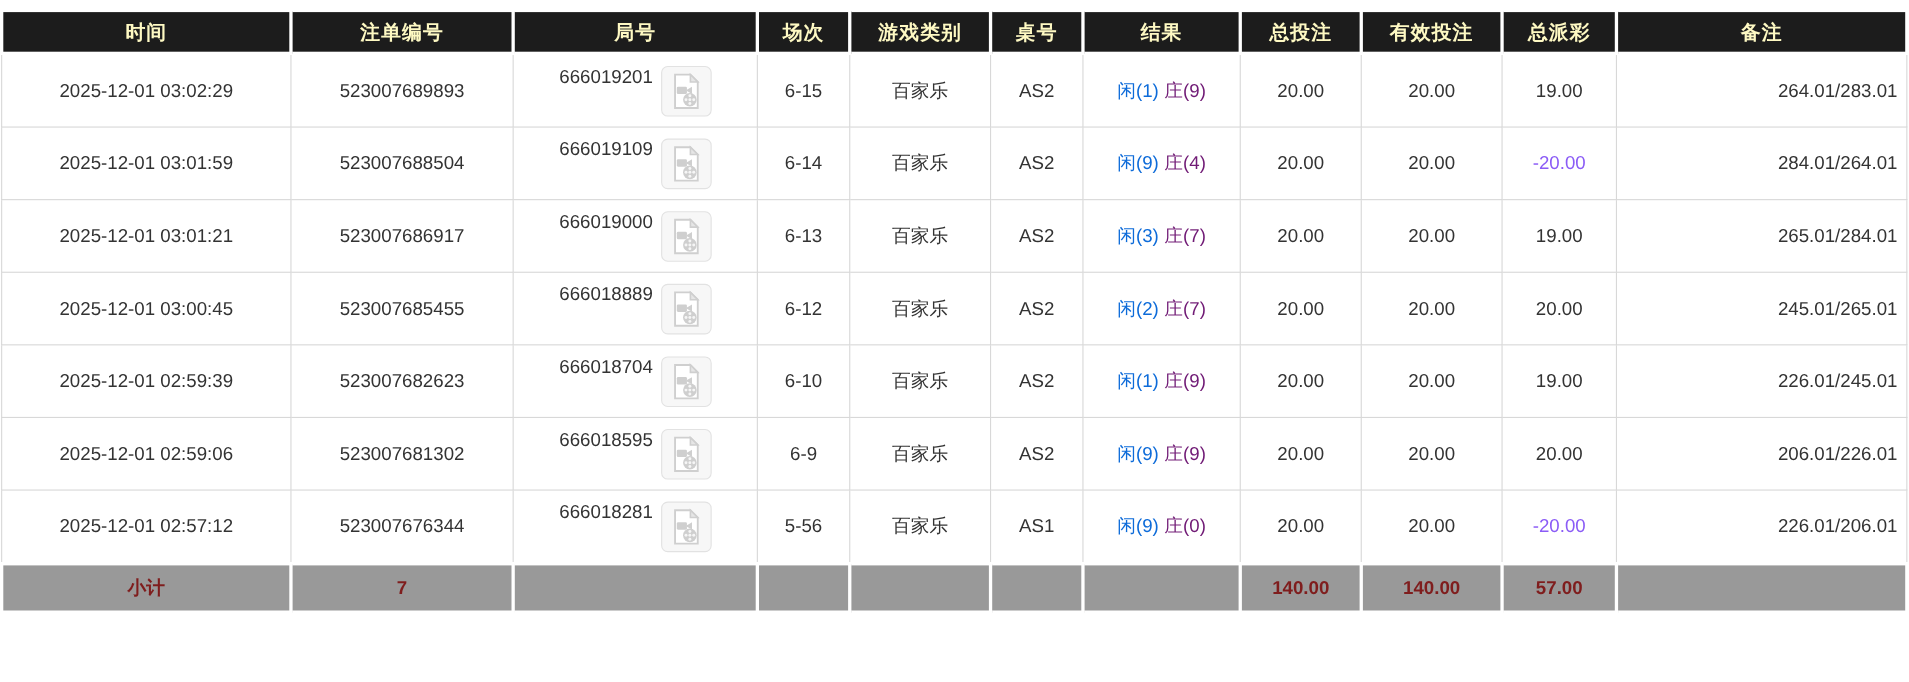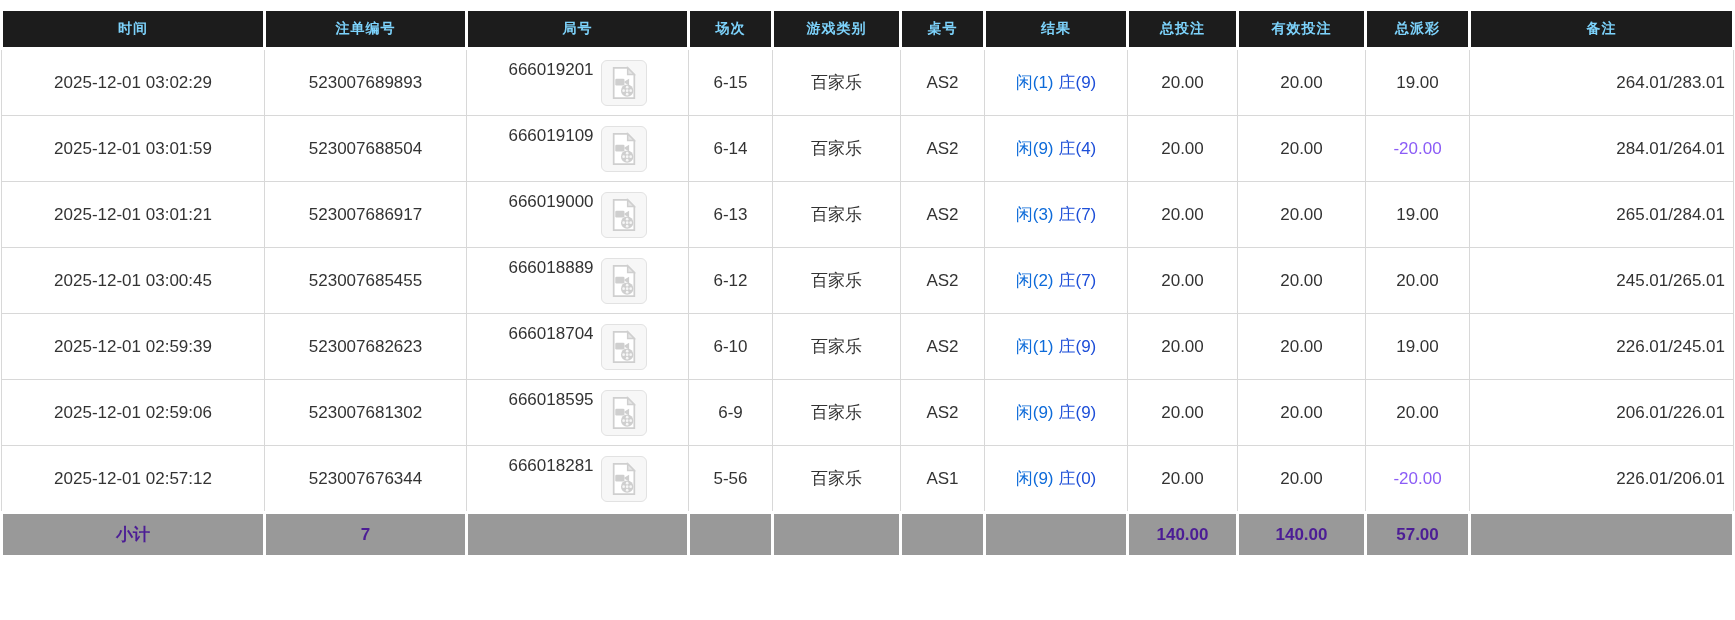--- a/index.html
+++ b/index.html
@@ -10,22 +10,22 @@
   }
   table.bet-table{
     border-collapse:collapse;
     table-layout:fixed;
     width:1735px;
     margin-top:8px;
   }
   
   table.bet-table thead th{
     background:#1c1c1c;
-    color:#7dd3fc;
-    font-size:14px;
+    color:#fef9c3;
+    font-size:18px;
     font-weight:bold;
     height:36px;
     padding:0;
     border:3px solid #ffffff;
     text-align:center;
     letter-spacing:1px;
   }
   
   table.bet-table tbody td{
     background:#ffffff;
@@ -51,27 +51,27 @@
     background:#f7f7f7;
     border:1px solid #e2e2e2;
     border-radius:6px;
     display:inline-flex;
     align-items:center;
     justify-content:center;
     cursor:pointer;
     padding:0;
   }
   .player{color:#0d6bd9;}
-  .banker{color:#1d4ed8;margin-left:5px;text-align:right;}
+  .banker{color:#701a75;margin-left:5px;text-align:right;}
   td.total-bet{color:#0d6bd9;cursor:pointer;}
   td.payout.neg{color:#8b5cf6;}
   
   table.bet-table tfoot td{
     background:#999999;
-    color:#4c1d95;
+    color:#7f1d1d;
     font-size:17px;
     font-weight:bold;
     text-align:center;
     height:41px;
     padding:0;
     border:3px solid #ffffff;
     white-space:nowrap;
   }
 </style>
 </head>

